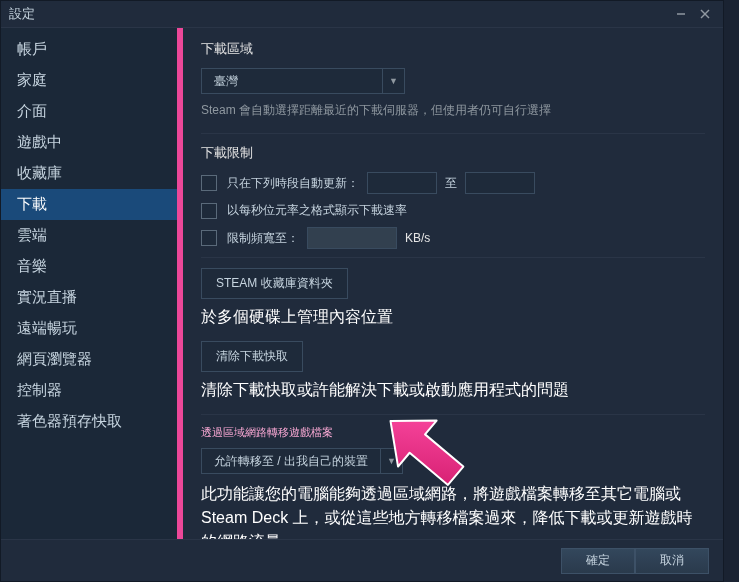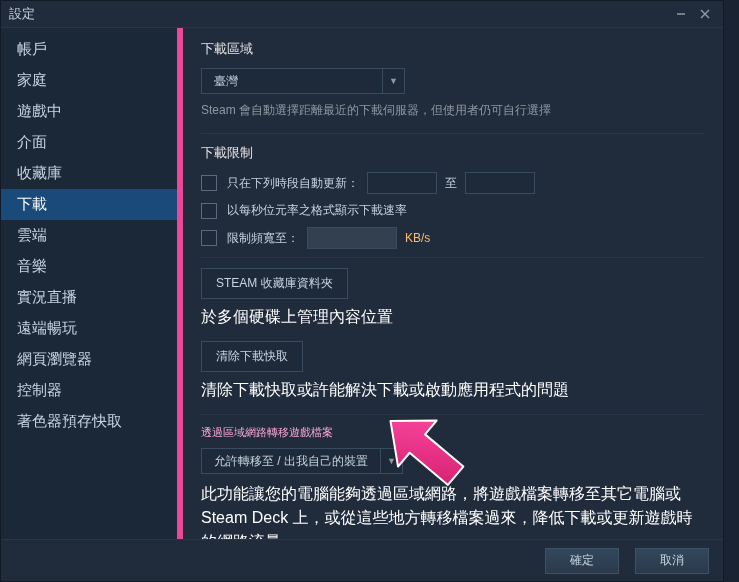--- a/index.html
+++ b/index.html
@@ -102,40 +102,40 @@
   .time-input {
     width: 70px; height: 22px;
     background: #1e2a3a; border: 1px solid #394b5f;
     margin: 0 8px; display: inline-block;
   }
   .rate-input {
     width: 90px; height: 22px;
     background: #32404f; border: 1px solid #394b5f;
     margin: 0 8px; display: inline-block;
   }
-  .unit { color: #fdba74; font-size: 12px; }
+  .unit { color: #e5e5e5; font-size: 12px; }
   .inline-btn {
     display: inline-block;
     padding: 6px 14px;
     background: #1e2a3a;
     border: 1px solid #394b5f;
     color: #c6d4df;
     font-size: 12px;
     margin-bottom: 6px;
   }
   .desc {
     font-size: 16px; color: #ffffff;
     margin-bottom: 12px; line-height: 1.5;
   }
   .lan-heading { font-size: 11px; color: #f9a8d4; margin: 6px 0 8px 0; }
   .footer {
     height: 42px;
     border-top: 1px solid #2a3547;
     display: flex; justify-content: flex-end; align-items: center;
-    padding: 0 14px; gap: 16px;
+    padding: 0 14px; 
     background: #202b3c;
   }
   .footer-btn {
     min-width: 74px; height: 26px;
     background: linear-gradient(#33475c, #2a3a4c);
     border: 1px solid #3d5167;
     color: #c6d4df; font-size: 12px;
     display: flex; align-items: center; justify-content: center;
     cursor: pointer;
   }
@@ -161,22 +161,22 @@
           <line x1="1" y1="1" x2="9" y2="9" stroke="#8f98a0" stroke-width="1.5"></line>
           <line x1="9" y1="1" x2="1" y2="9" stroke="#8f98a0" stroke-width="1.5"></line>
         </svg>
     </div>
   </div>
 
   <div class="body">
     <div class="sidebar">
       <div class="sidebar-item"><span>帳戶</span></div>
       <div class="sidebar-item"><span>家庭</span></div>
+      <div class="sidebar-item"><span>介面</span></div>
       <div class="sidebar-item"><span>遊戲中</span></div>
-      <div class="sidebar-item"><span>介面</span></div>
       <div class="sidebar-item"><span>收藏庫</span></div>
       <div class="sidebar-item selected"><span>下載</span></div>
       <div class="sidebar-item"><span>雲端</span></div>
       <div class="sidebar-item"><span>音樂</span></div>
       <div class="sidebar-item"><span>實況直播</span></div>
       <div class="sidebar-item"><span>遠端暢玩</span></div>
       <div class="sidebar-item"><span>網頁瀏覽器</span></div>
       <div class="sidebar-item"><span>控制器</span></div>
       <div class="sidebar-item"><span>著色器預存快取</span></div>
     </div>

